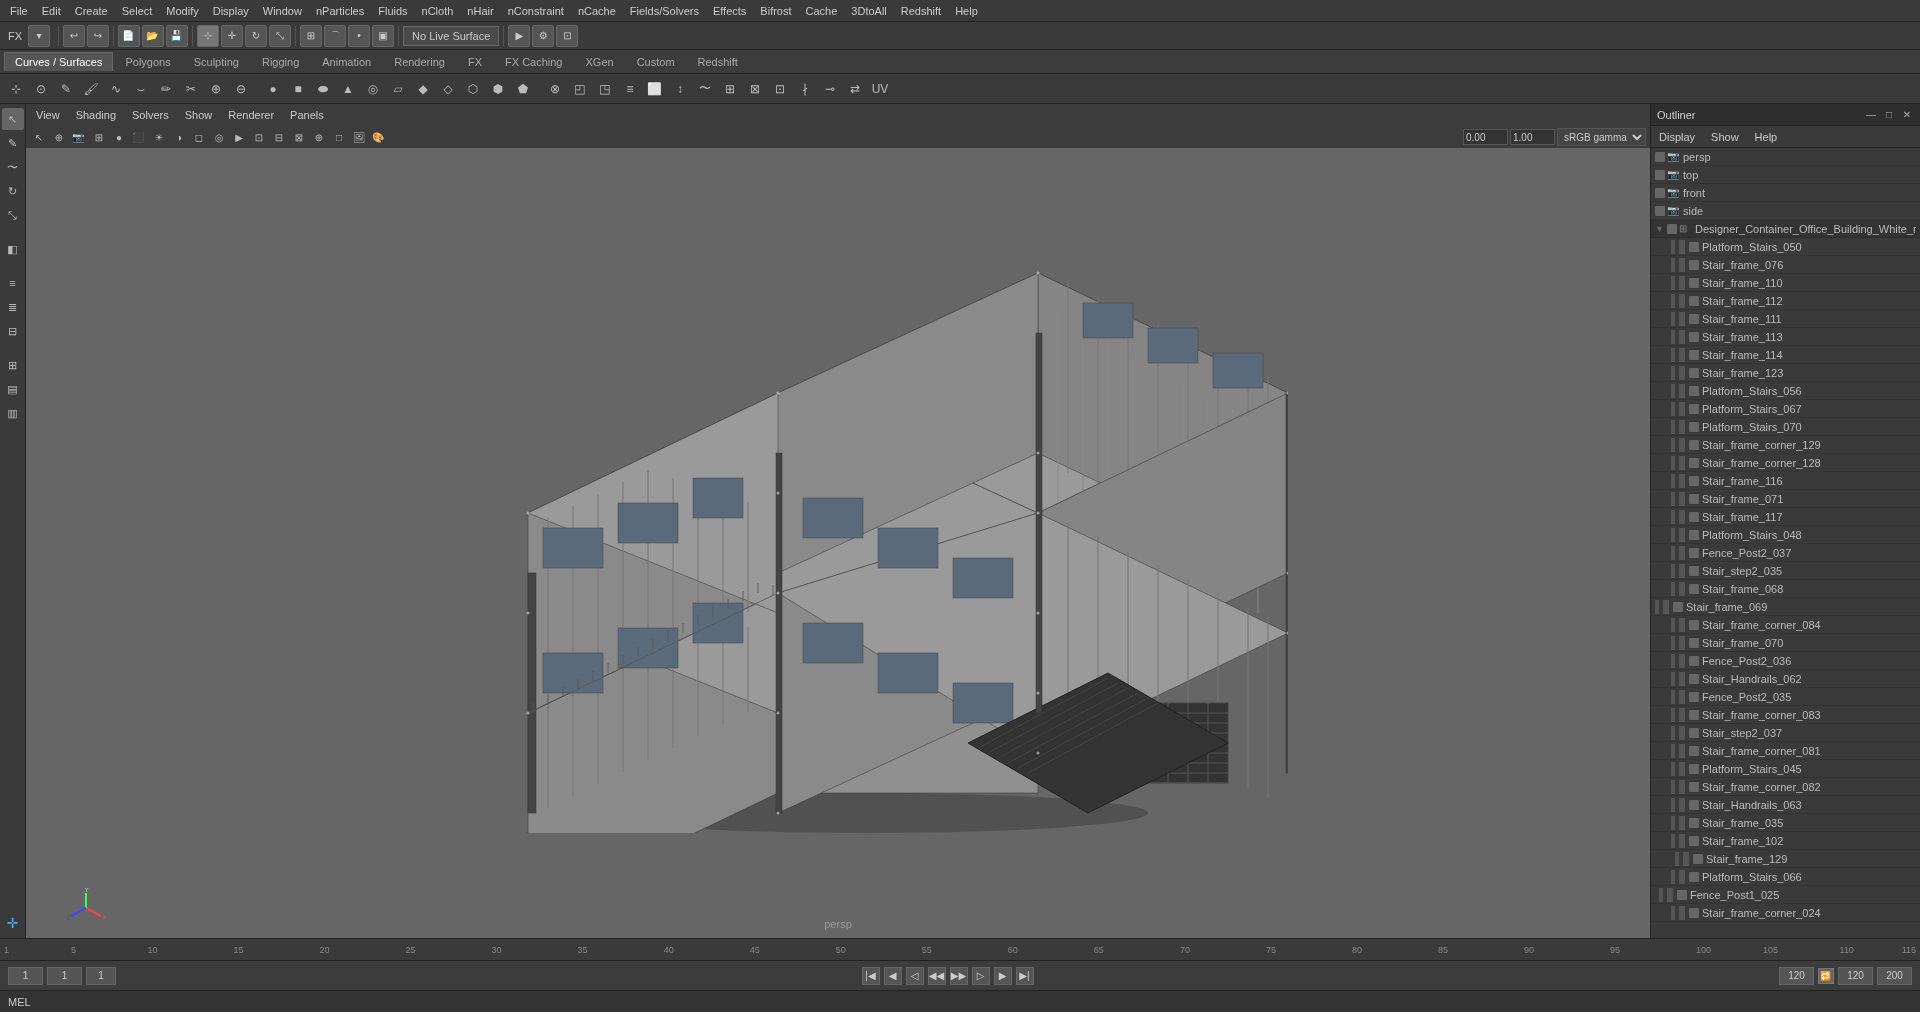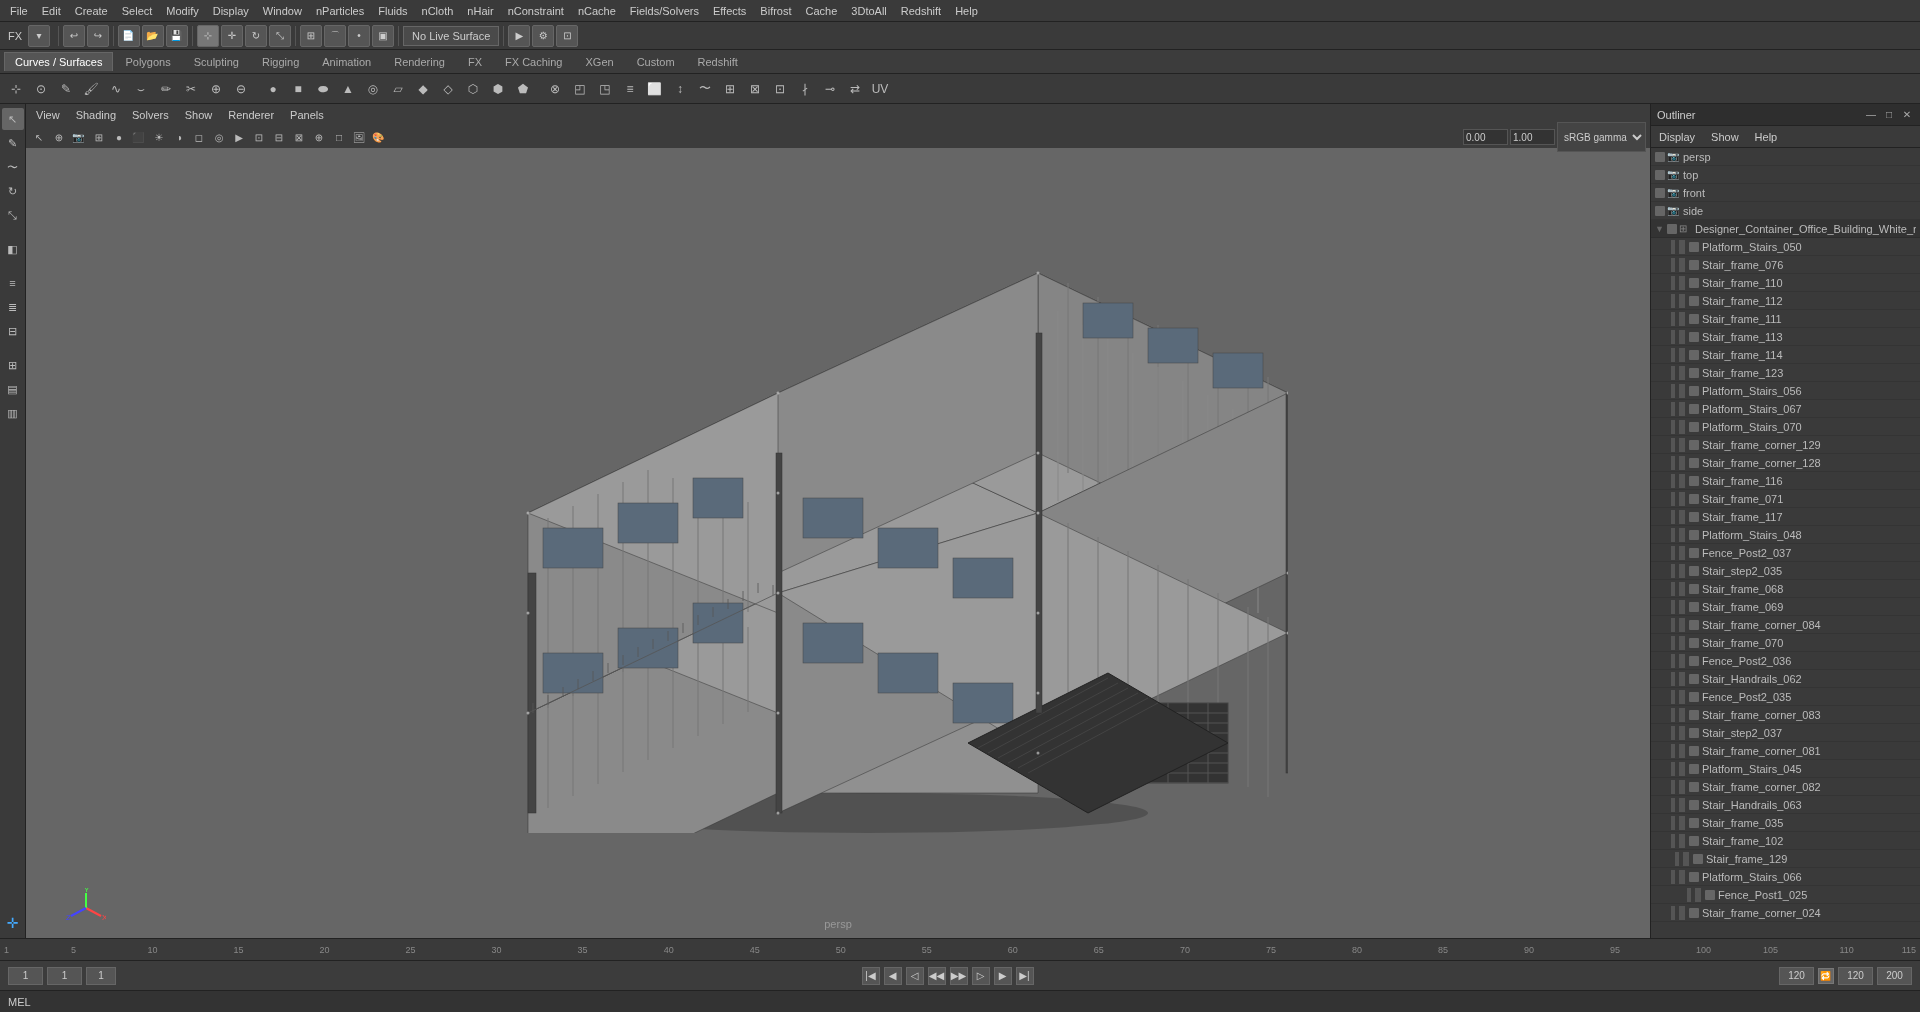--- a/index.html
+++ b/index.html
@@ -202,21 +202,21 @@
     }
 
     .mel-bar {
       height: 22px; background: #333; border-top: 1px solid #222;
       display: flex; align-items: center; padding: 0 8px;
       font-size: 11px; color: #ccc;
     }
 
     .srgb-select {
       background: #444; border: 1px solid #555; color: #ccc;
-      font-size: 10px; height: 30px; padding: 0 2px;
+      font-size: 10px; height: 18px; padding: 0 2px;
     }
   </style>
 </head>
 <body>
 
 <div id="menubar">
   <div class="menu-item">File</div>
   <div class="menu-item">Edit</div>
   <div class="menu-item">Create</div>
   <div class="menu-item">Select</div>
@@ -721,21 +721,21 @@
     <div style="width:6px;height:14px;background:#555;margin-right:4px;flex-shrink:0;"></div>
     <div style="width:10px;height:10px;background:#666;border-radius:1px;margin-right:3px;flex-shrink:0;"></div>
     <span style="font-size:11px;color:#bbb;white-space:nowrap;overflow:hidden;">Stair_step2_035</span>
   </div>
           <div class="outliner-item" style="padding-left: 20px;">
     <div style="width:4px;height:14px;background:#555;margin-right:4px;flex-shrink:0;"></div>
     <div style="width:6px;height:14px;background:#555;margin-right:4px;flex-shrink:0;"></div>
     <div style="width:10px;height:10px;background:#666;border-radius:1px;margin-right:3px;flex-shrink:0;"></div>
     <span style="font-size:11px;color:#bbb;white-space:nowrap;overflow:hidden;">Stair_frame_068</span>
   </div>
-          <div class="outliner-item" style="padding-left: 20px;">
+          <div class="outliner-item" style="padding-left: 4px;">
     <div style="width:4px;height:14px;background:#555;margin-right:4px;flex-shrink:0;"></div>
     <div style="width:6px;height:14px;background:#555;margin-right:4px;flex-shrink:0;"></div>
     <div style="width:10px;height:10px;background:#666;border-radius:1px;margin-right:3px;flex-shrink:0;"></div>
     <span style="font-size:11px;color:#bbb;white-space:nowrap;overflow:hidden;">Stair_frame_069</span>
   </div>
           <div class="outliner-item" style="padding-left: 20px;">
     <div style="width:4px;height:14px;background:#555;margin-right:4px;flex-shrink:0;"></div>
     <div style="width:6px;height:14px;background:#555;margin-right:4px;flex-shrink:0;"></div>
     <div style="width:10px;height:10px;background:#666;border-radius:1px;margin-right:3px;flex-shrink:0;"></div>
     <span style="font-size:11px;color:#bbb;white-space:nowrap;overflow:hidden;">Stair_frame_corner_084</span>
@@ -817,21 +817,21 @@
     <div style="width:6px;height:14px;background:#555;margin-right:4px;flex-shrink:0;"></div>
     <div style="width:10px;height:10px;background:#666;border-radius:1px;margin-right:3px;flex-shrink:0;"></div>
     <span style="font-size:11px;color:#bbb;white-space:nowrap;overflow:hidden;">Stair_frame_129</span>
   </div>
           <div class="outliner-item" style="padding-left: 20px;">
     <div style="width:4px;height:14px;background:#555;margin-right:4px;flex-shrink:0;"></div>
     <div style="width:6px;height:14px;background:#555;margin-right:4px;flex-shrink:0;"></div>
     <div style="width:10px;height:10px;background:#666;border-radius:1px;margin-right:3px;flex-shrink:0;"></div>
     <span style="font-size:11px;color:#bbb;white-space:nowrap;overflow:hidden;">Platform_Stairs_066</span>
   </div>
-          <div class="outliner-item" style="padding-left: 36px;">
+          <div class="outliner-item" style="padding-left: 8px;">
     <div style="width:4px;height:14px;background:#555;margin-right:4px;flex-shrink:0;"></div>
     <div style="width:6px;height:14px;background:#555;margin-right:4px;flex-shrink:0;"></div>
     <div style="width:10px;height:10px;background:#666;border-radius:1px;margin-right:3px;flex-shrink:0;"></div>
     <span style="font-size:11px;color:#bbb;white-space:nowrap;overflow:hidden;">Fence_Post1_025</span>
   </div>
           <div class="outliner-item" style="padding-left: 20px;">
     <div style="width:4px;height:14px;background:#555;margin-right:4px;flex-shrink:0;"></div>
     <div style="width:6px;height:14px;background:#555;margin-right:4px;flex-shrink:0;"></div>
     <div style="width:10px;height:10px;background:#666;border-radius:1px;margin-right:3px;flex-shrink:0;"></div>
     <span style="font-size:11px;color:#bbb;white-space:nowrap;overflow:hidden;">Stair_frame_corner_024</span>

